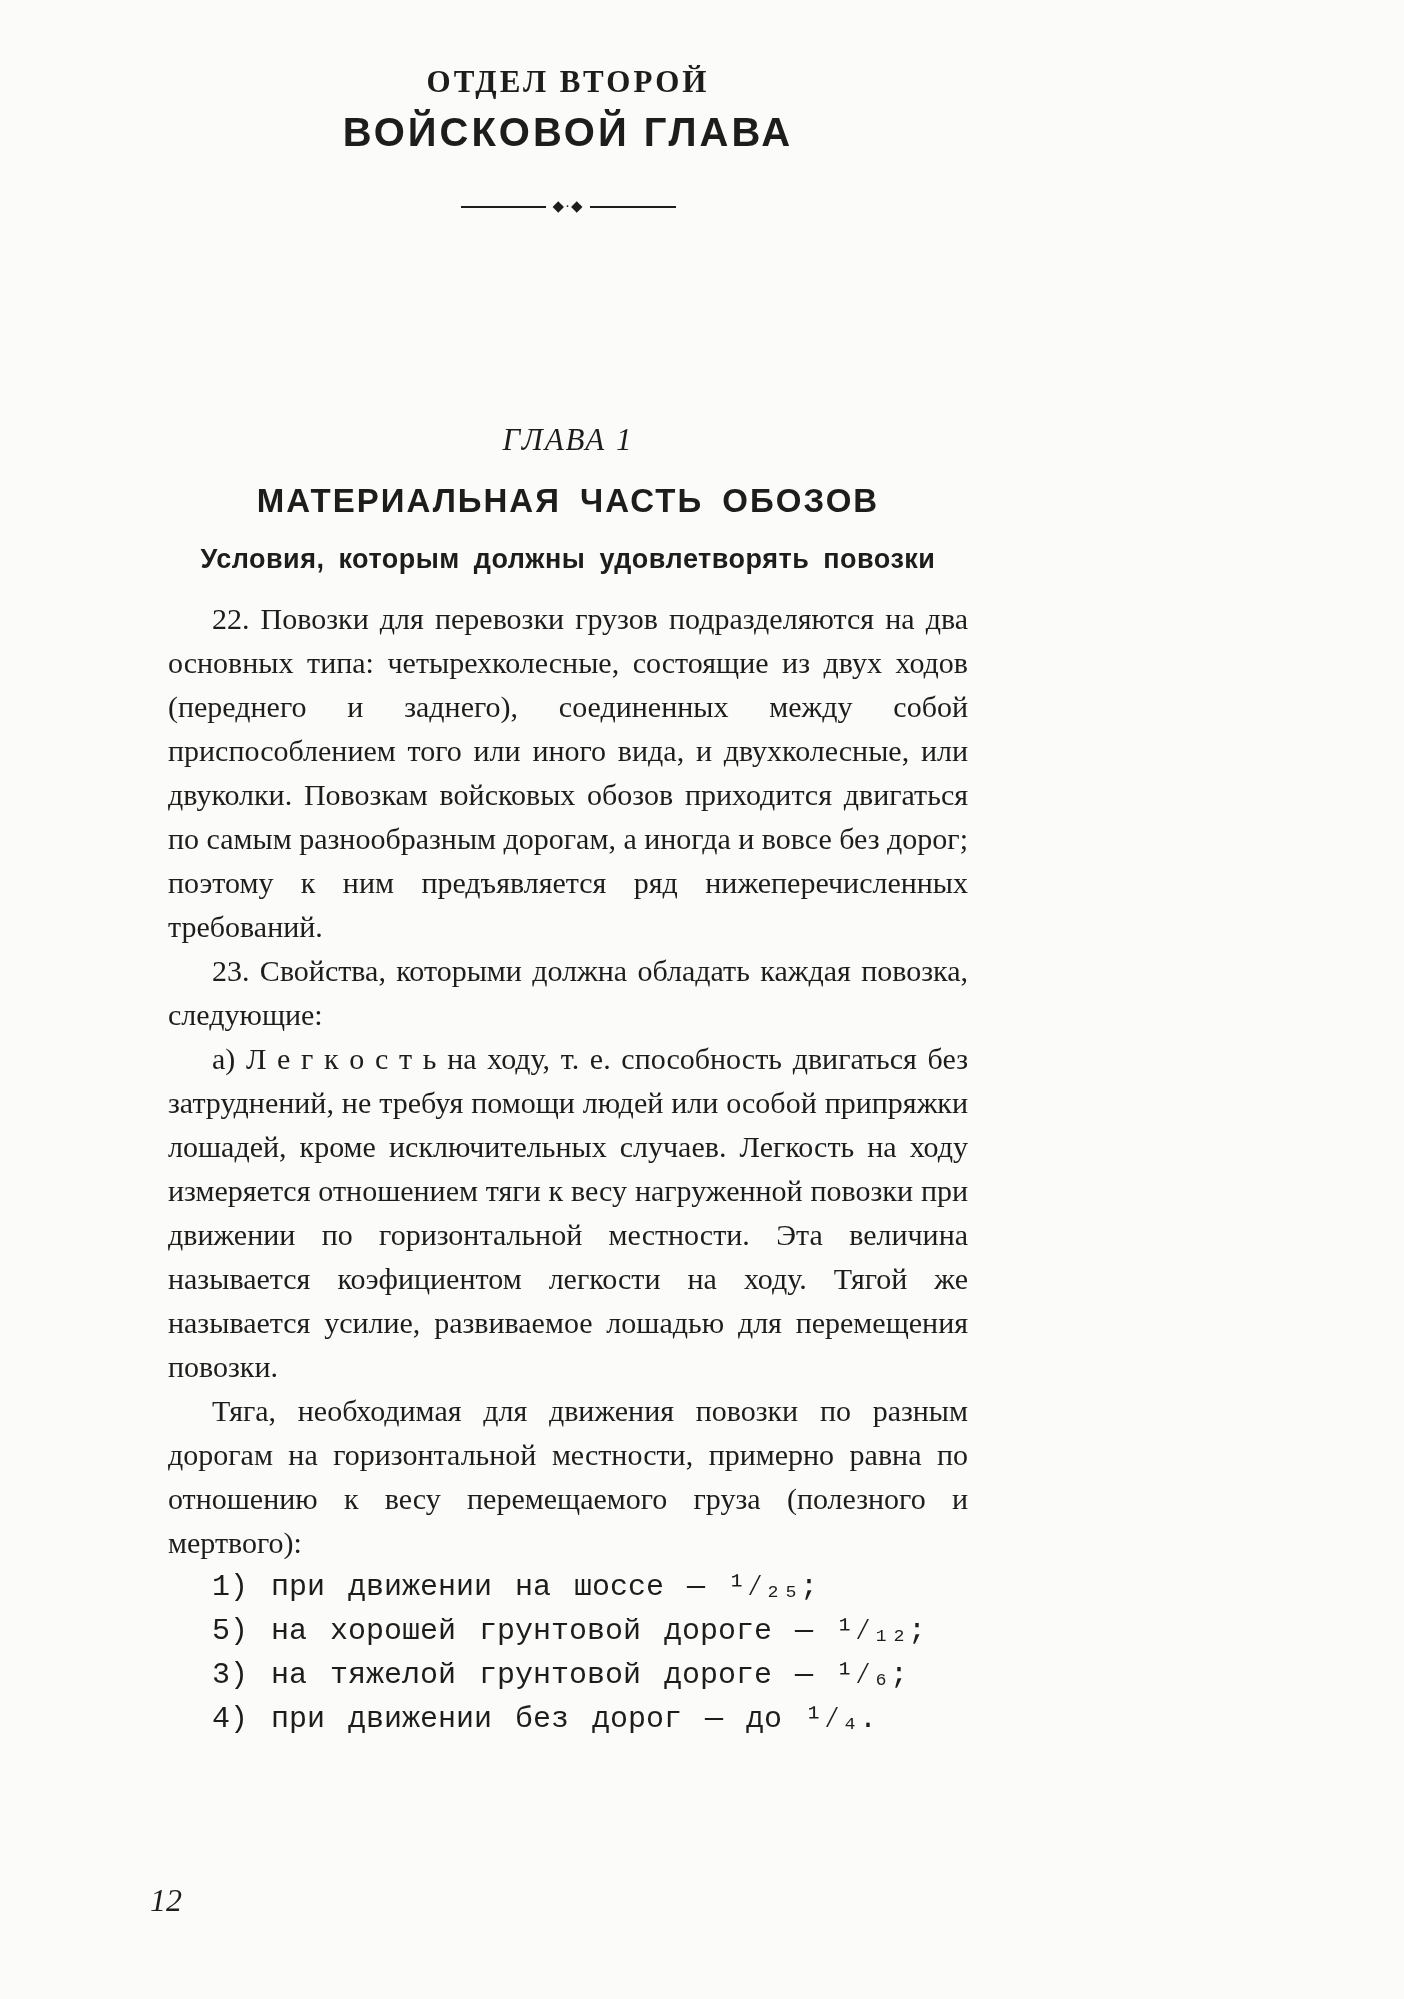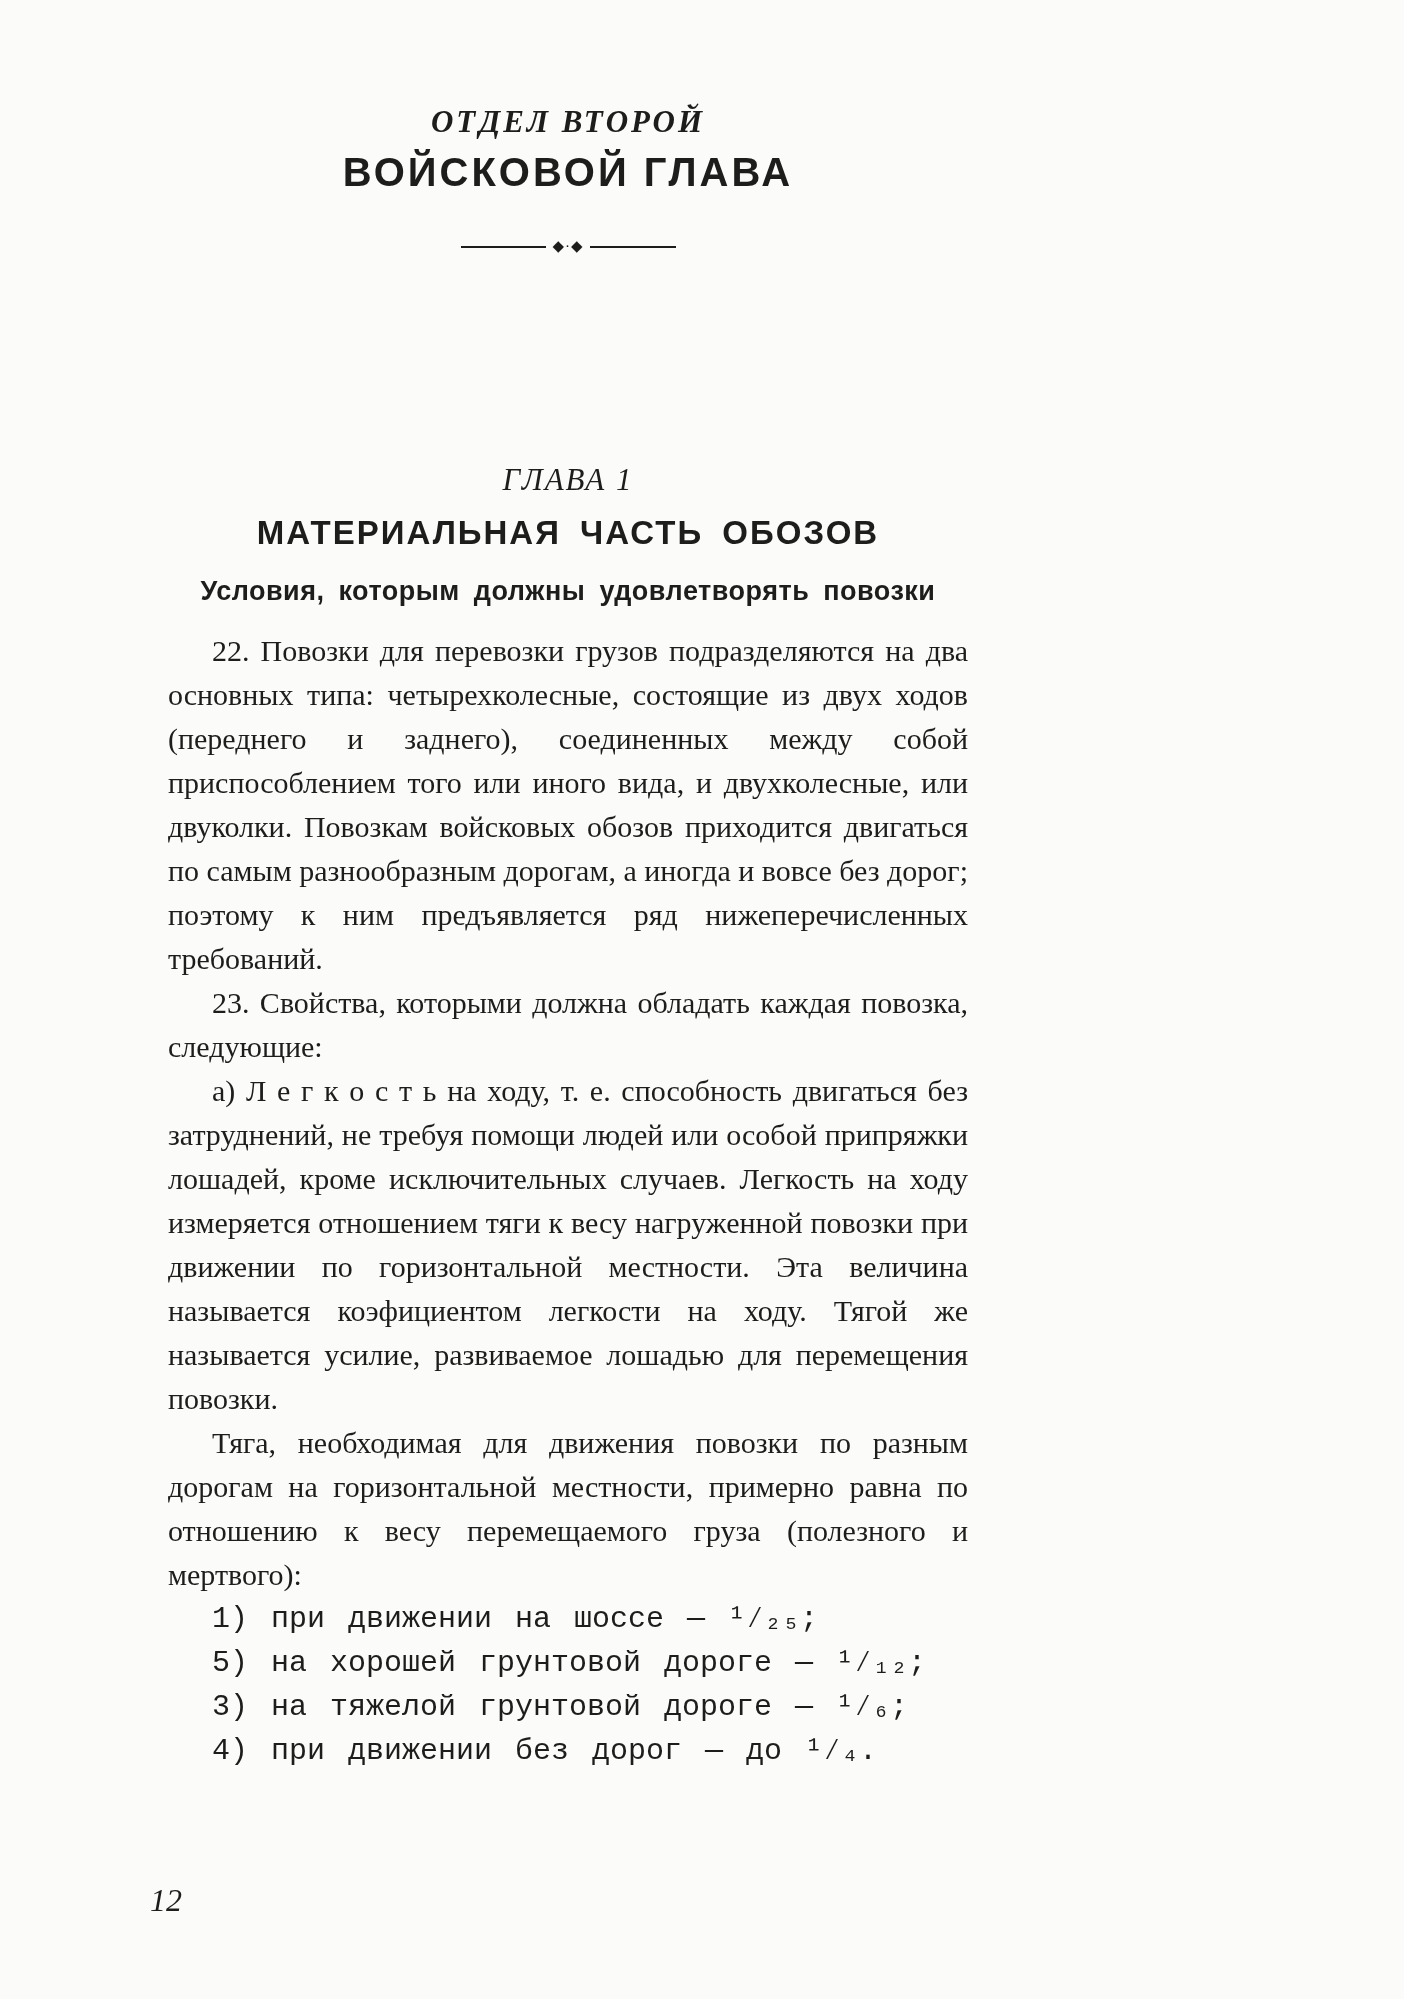--- a/index.html
+++ b/index.html
@@ -16,23 +16,22 @@
     overflow: hidden;
   }
   .page-column {
     position: absolute;
     left: 168px;
     top: 0;
     width: 800px;
   }
   
   .section-heading {
-    margin-top: 104px;
+    margin-top: 64px;
     text-align: center;
-    font-style: italic;
     font-weight: bold;
     font-size: 31px;
     letter-spacing: 3px;
   }
   .book-title {
     margin-top: 10px;
     text-align: center;
     font-family: "Liberation Sans", sans-serif;
     font-weight: bold;
     font-size: 40px;
@@ -57,21 +56,21 @@
   }
   
   .chapter-label {
     margin-top: 208px;
     text-align: center;
     font-style: italic;
     font-size: 31px;
     letter-spacing: 2px;
   }
   .chapter-title {
-    margin-top: 16px;
+    margin-top: 24px;
     text-align: center;
     font-family: "Liberation Sans", sans-serif;
     font-weight: bold;
     font-size: 33px;
     letter-spacing: 2px;
     word-spacing: 8px;
   }
   .subheading {
     margin-top: 24px;
     text-align: center;

